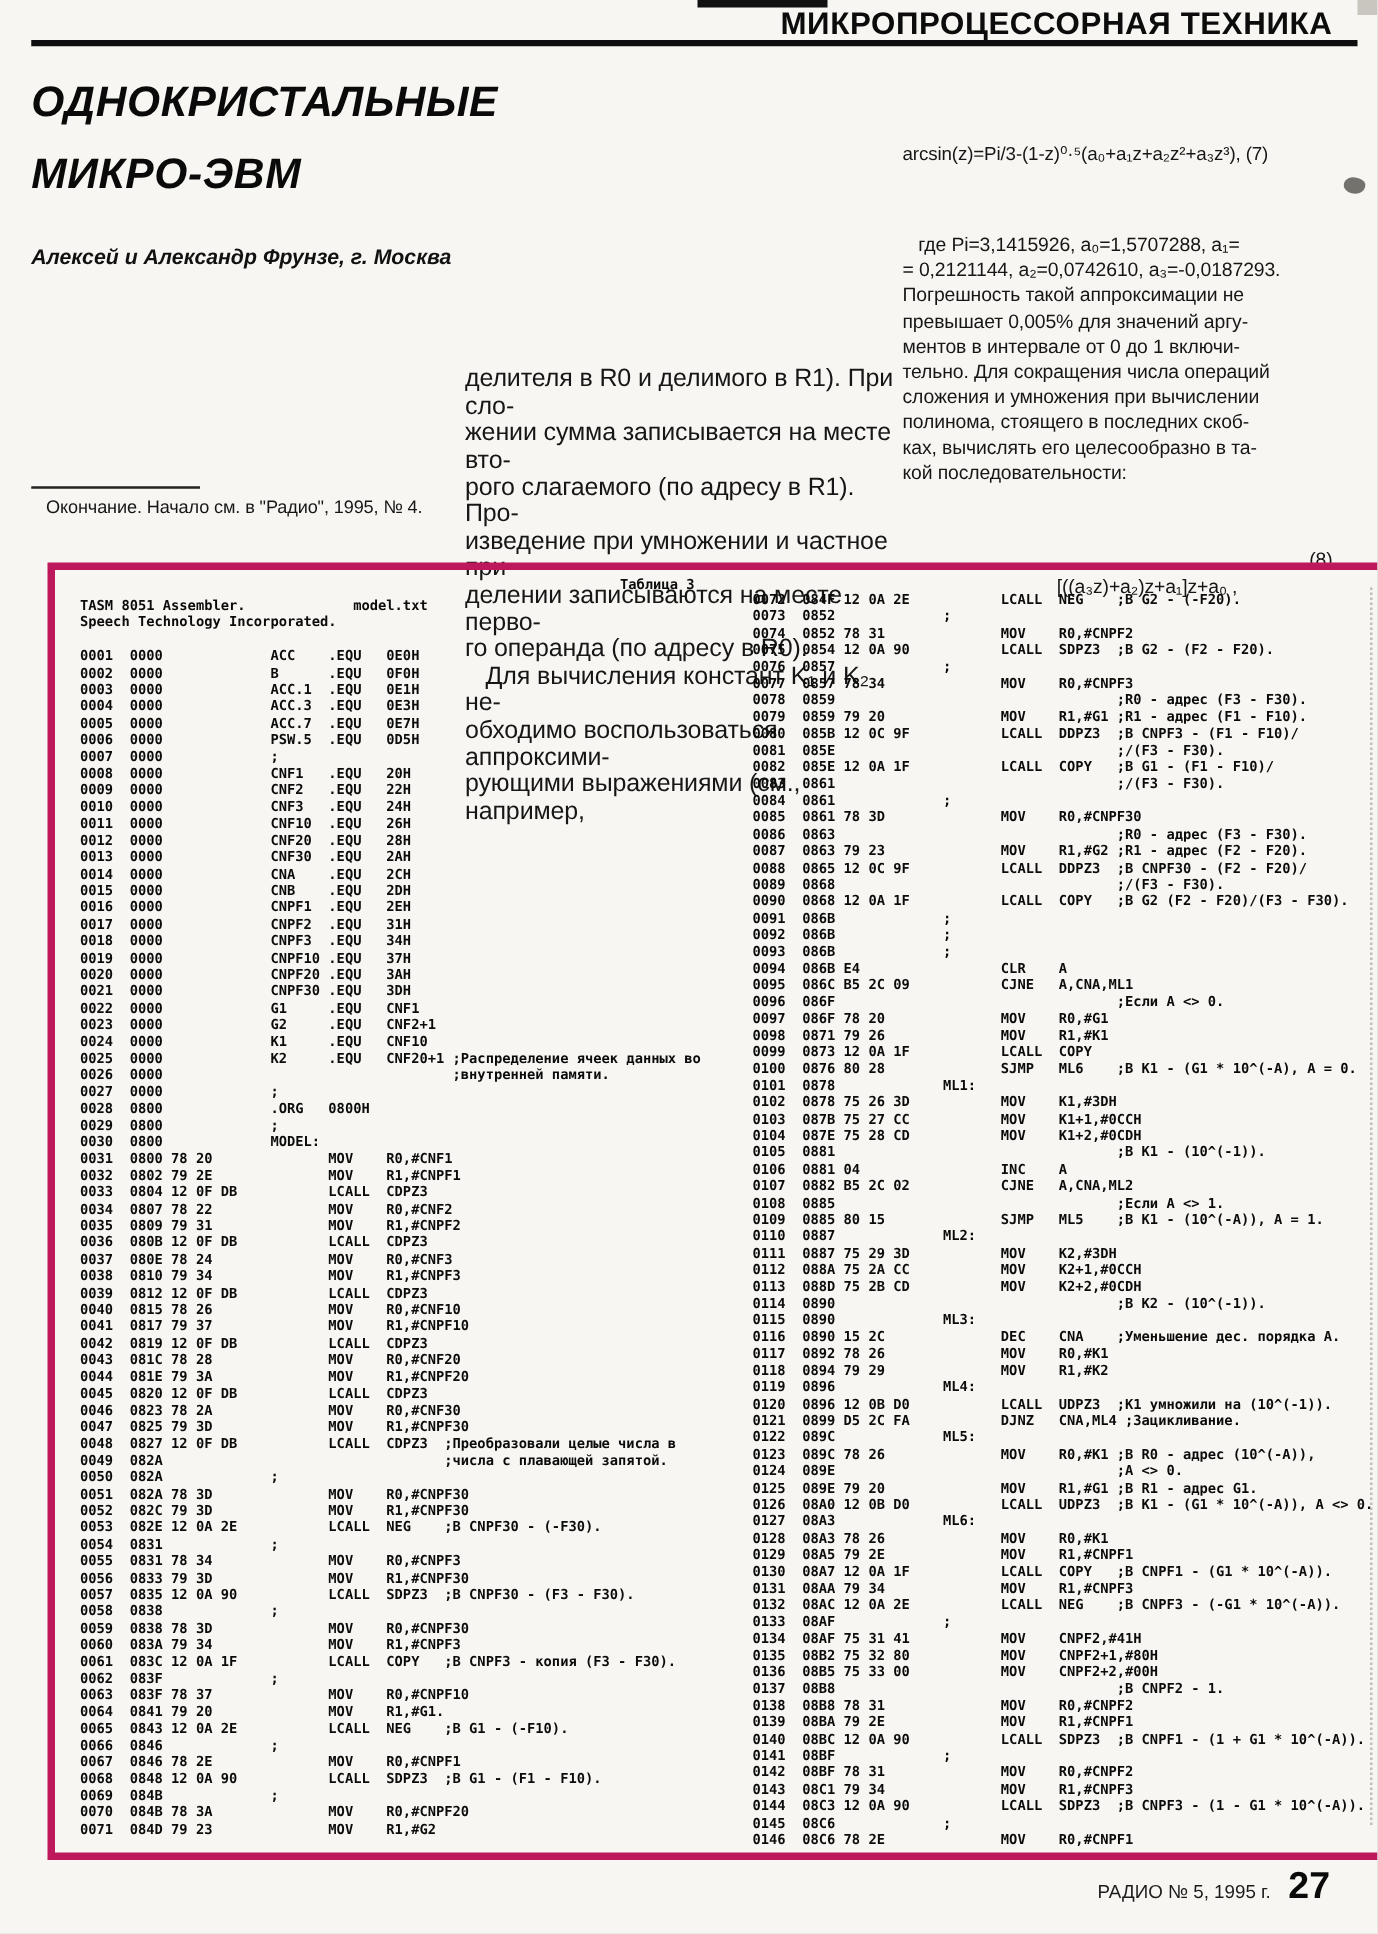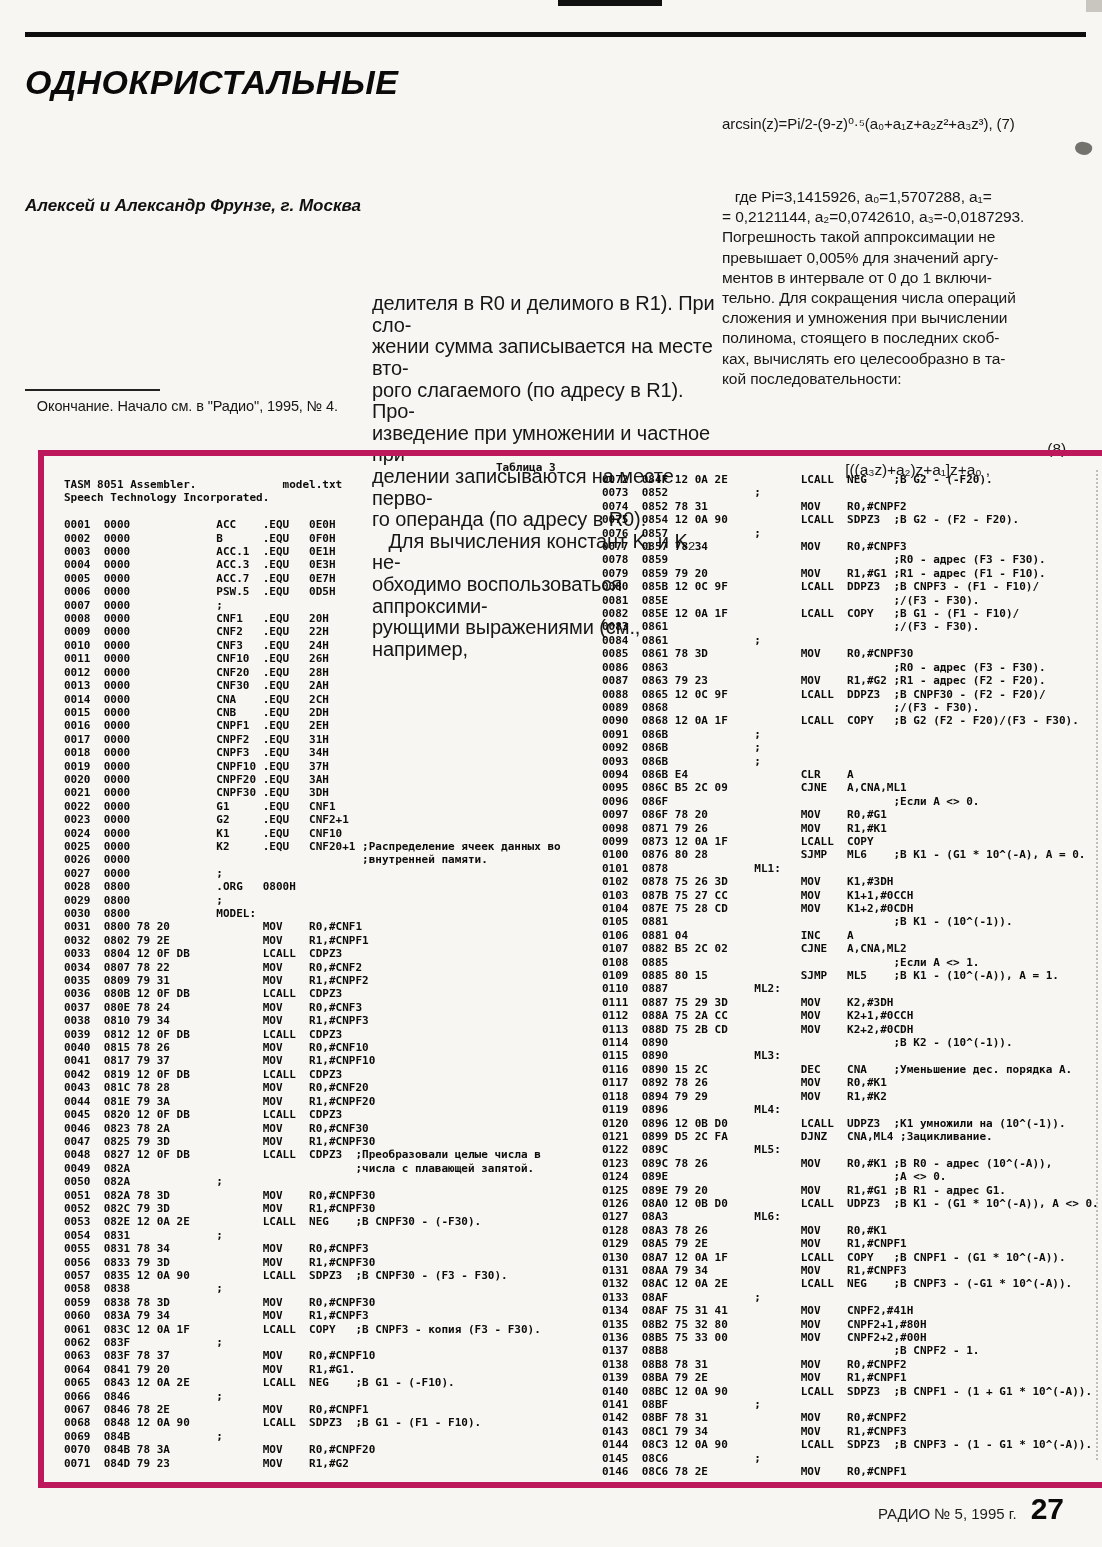--- a/index.html
+++ b/index.html
@@ -42,24 +42,26 @@
   .f-num{font-size:30px;font-weight:700;color:#0a0a0a;}
 </style>
 </head>
 <body>
 
 <div class="page">
 
   <div class="edge-top"></div>
   <div class="edge-corner"></div>
 
+  <div class="masthead">МИКРОПРОЦЕССОРНАЯ ТЕХНИКА</div>
   <div class="masthead-rule"></div>
 
   <div class="title">
     <div>ОДНОКРИСТАЛЬНЫЕ</div>
+    <div>МИКРО-ЭВМ</div>
   </div>
 
   <div class="author">Алексей и Александр Фрунзе, г. Москва</div>
 
   <div class="col col1">
     <div class="fn-rule"></div>
     <p class="fn">   Окончание. Начало см. в "Радио", 1995, № 4.</p>
   </div>
 
   <div class="col col2">
@@ -68,21 +70,21 @@
 рого слагаемого (по адресу в R1). Про-
 изведение при умножении и частное при
 делении записываются на месте перво-
 го операнда (по адресу в R0).
    Для вычисления констант K₁ и K₂ не-
 обходимо воспользоваться аппроксими-
 рующими выражениями (см., например,</p>
   </div>
 
   <div class="col col3">
-    <div class="formula">arcsin(z)=Pi/2-(9-z)⁰·⁵(a₀+a₁z+a₂z²+a₃z³), (7)</div>
+    <div class="formula">arcsin(z)=Pi/3-(1-z)⁰·⁵(a₀+a₁z+a₂z²+a₃z³), (7)</div>
     <p>   где Pi=3,1415926, a₀=1,5707288, a₁=
 = 0,2121144, a₂=0,0742610, a₃=-0,0187293.
 Погрешность такой аппроксимации не
 превышает 0,005% для значений аргу-
 ментов в интервале от 0 до 1 включи-
 тельно. Для сокращения числа операций
 сложения и умножения при вычислении
 полинома, стоящего в последних скоб-
 ках, вычислять его целесообразно в та-
 кой последовательности:</p>

